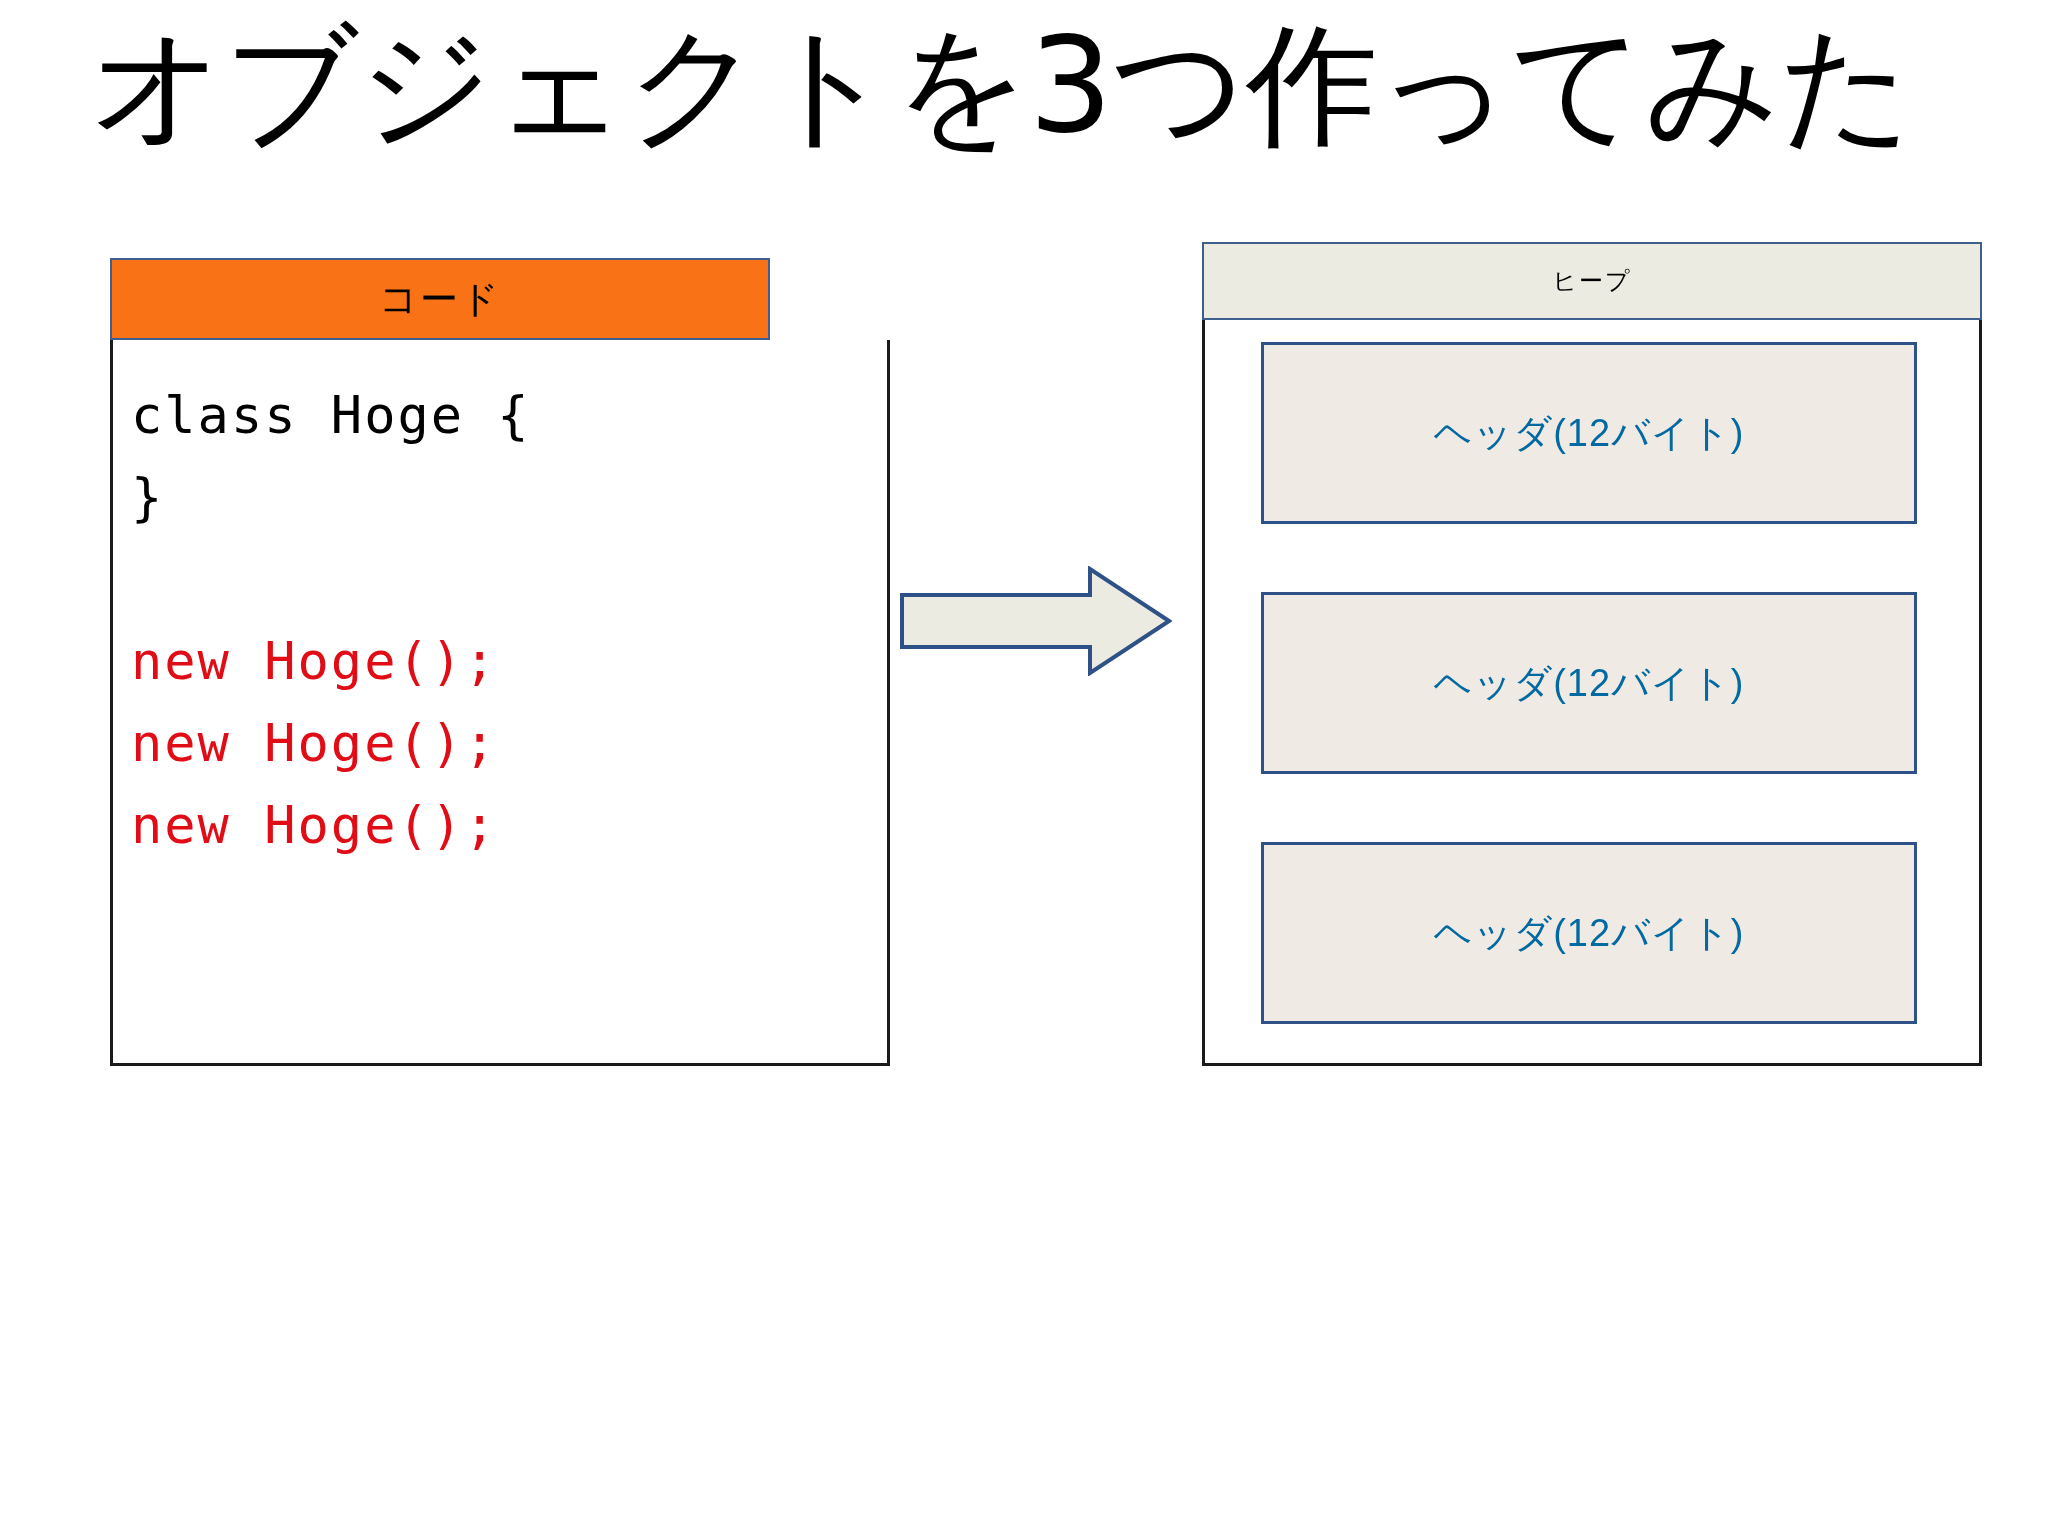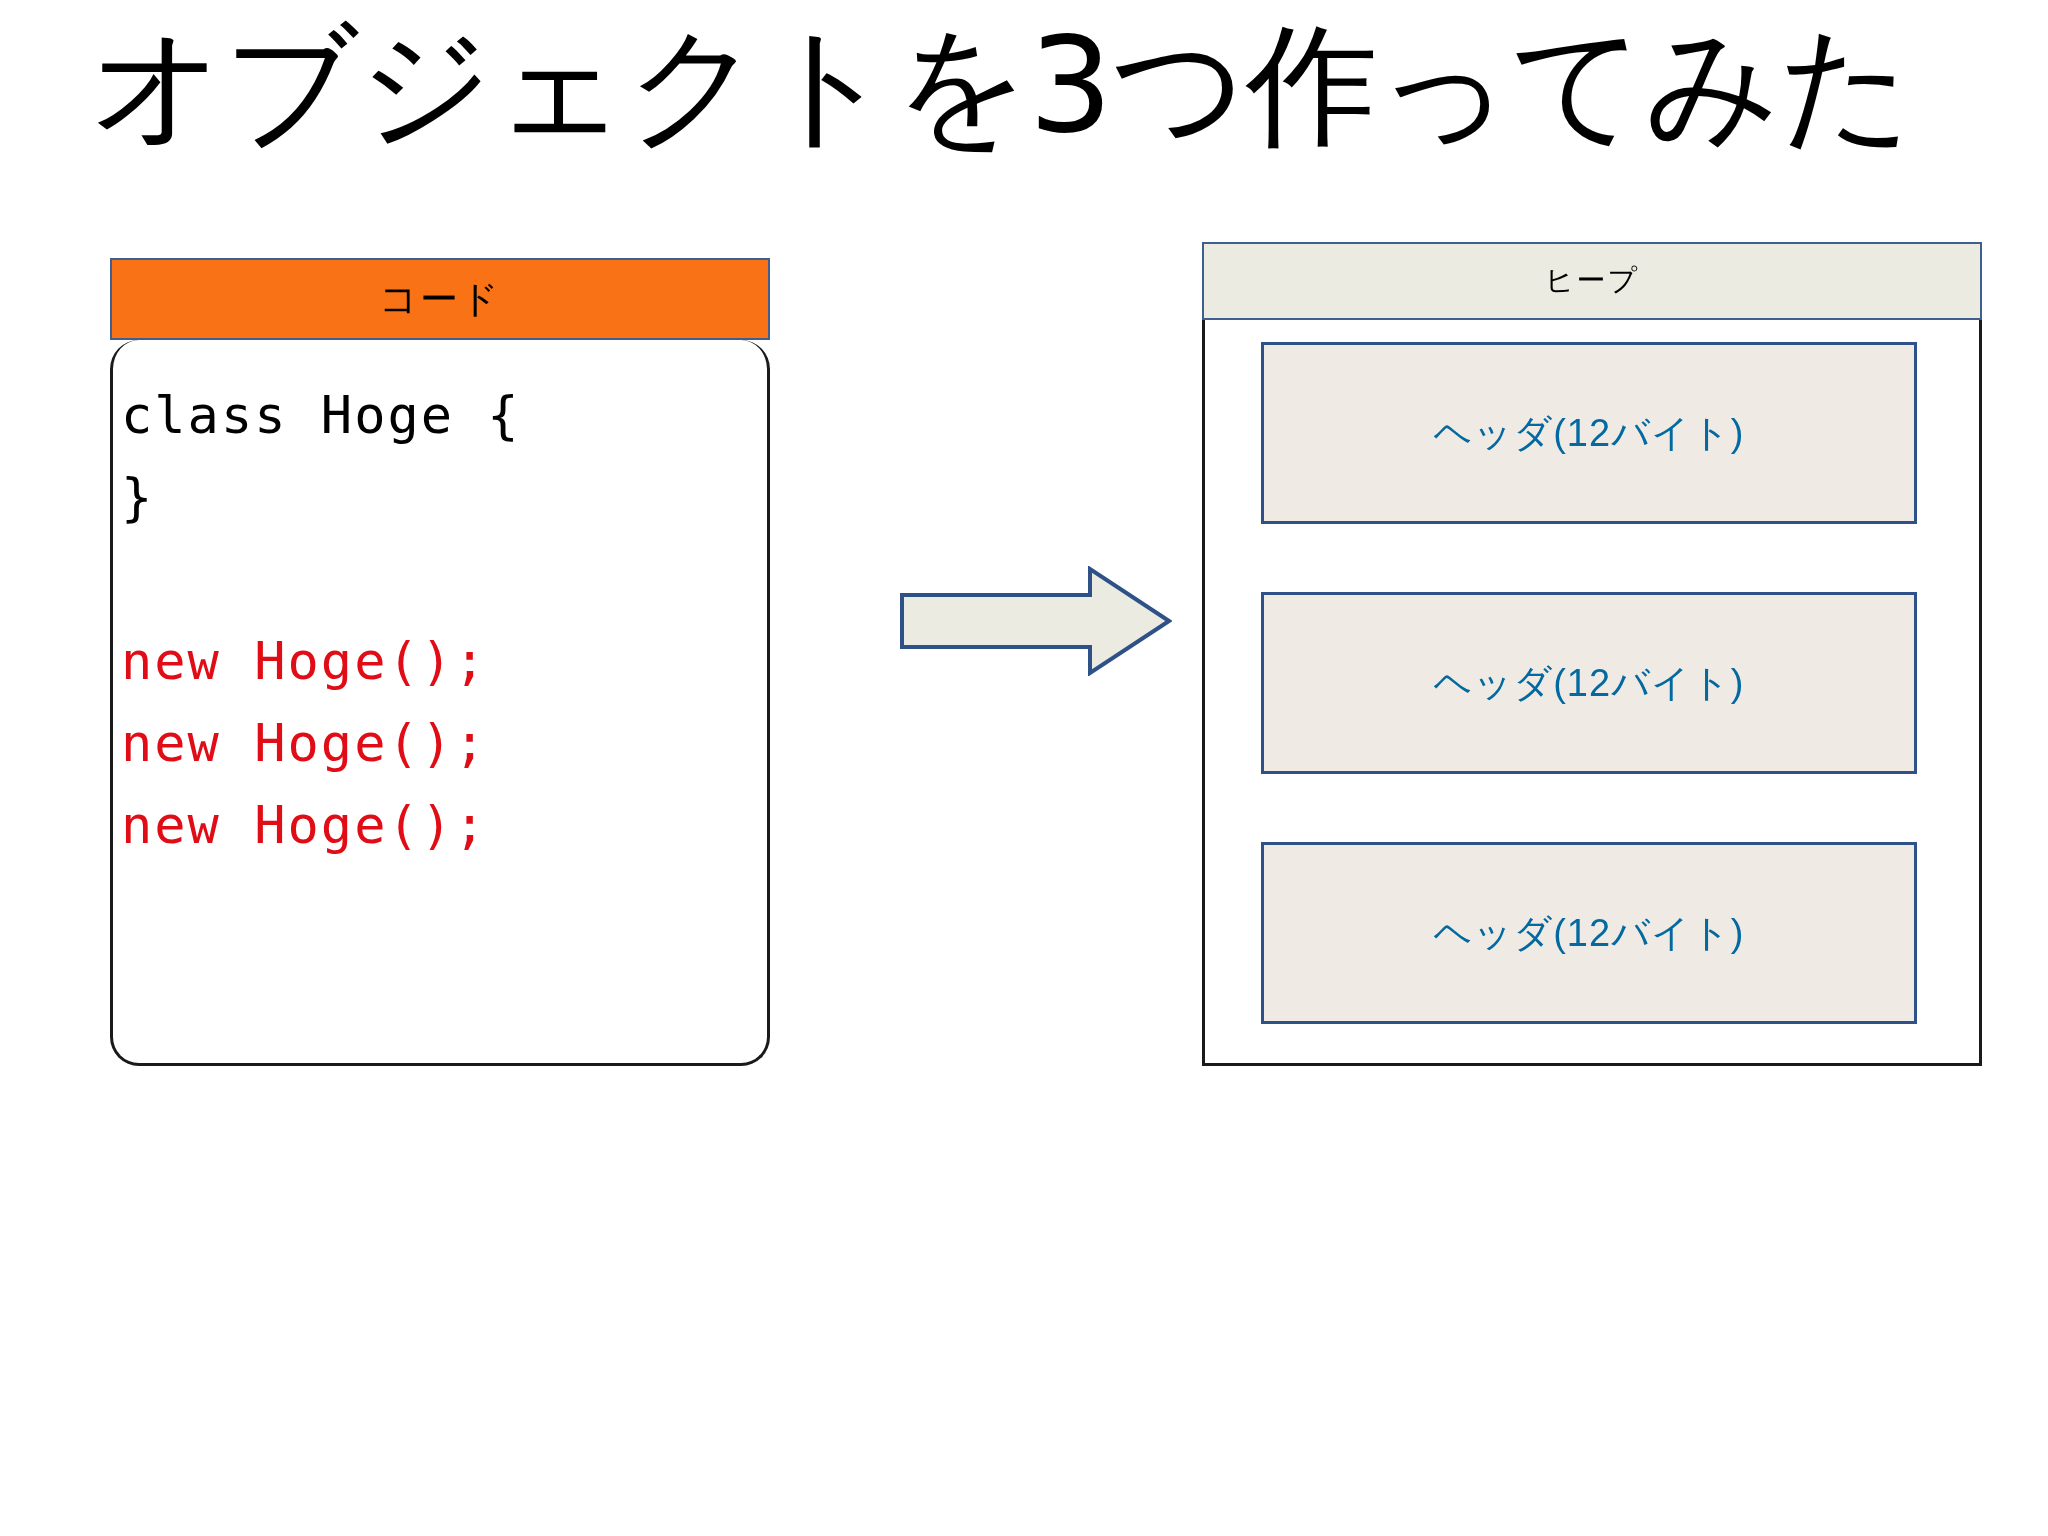--- a/index.html
+++ b/index.html
@@ -61,24 +61,23 @@
     height: 808px;
   }
   #code-panel-header {
     width: 660px;
     height: 82px;
     background: #f97316;
     font-size: 38px;
     letter-spacing: 2px;
   }
   #code-panel-body {
-    width: 660px;
+    width: 780px;
     height: 726px;
-    padding: 34px 0 0 8px;
-    border-radius: 29px;
+    padding: 34px 0 0 18px;
   }
   .code-line {
     font-family: "DejaVu Sans Mono", "Liberation Mono", monospace;
     font-size: 52px;
     line-height: 82px;
     white-space: pre;
     color: #000000;
     letter-spacing: 2px;
   }
   .code-line.red { color: #e00d16; }
@@ -88,21 +87,21 @@
   #heap-panel {
     left: 1202px;
     top: 242px;
     width: 780px;
     height: 824px;
   }
   #heap-panel-header {
     width: 780px;
     height: 78px;
     background: #ecebe1;
-    font-size: 29px;
+    font-size: 24px;
     letter-spacing: 2px;
   }
   #heap-panel-body {
     width: 780px;
     height: 746px;
     position: relative;
   }
   .heap-object {
     position: absolute;
     left: 56px;

